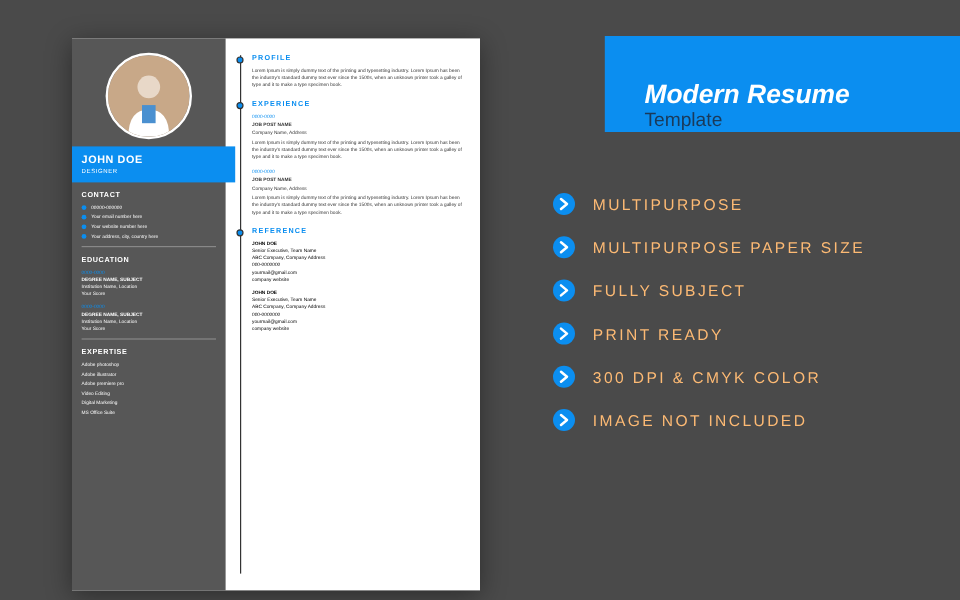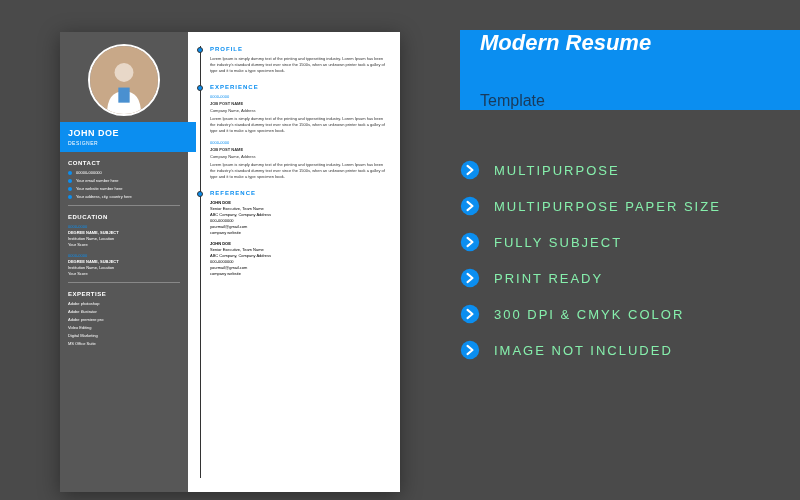--- a/index.html
+++ b/index.html
@@ -1,23 +1,23 @@
 <!DOCTYPE html>
 <html><head>
 <meta charset="utf-8">
 <style>
 *{margin:0;padding:0;box-sizing:border-box;font-family:Arial,sans-serif}
 body{background:#4a4a4a;width:800px;height:500px;overflow:hidden;position:relative}
-.promo-banner{position:absolute;right:0;top:30px;width:340px;height:80px;background:#0b8ef0;display:flex;flex-direction:column;justify-content:space-between;padding-left:20px}
+.promo-banner{position:absolute;right:0;top:30px;width:296px;height:80px;background:#0b8ef0;display:flex;flex-direction:column;justify-content:flex-end;padding-left:33px}
 .promo-banner .t1{color:#fff;font-size:22px;font-weight:bold;font-style:italic}
 .promo-banner .t2{color:#1a3a5a;font-size:16px}
 .features{position:absolute;right:30px;top:160px;width:310px}
 .feat-item{display:flex;align-items:center;margin-bottom:16px}
 .feat-item svg{width:20px;height:20px;margin-right:14px;flex-shrink:0}
-.feat-item span{color:#86efac;font-size:13px;letter-spacing:2px}
+.feat-item span{color:#fdba74;font-size:13px;letter-spacing:2px}
 .resume{position:absolute;left:60px;top:32px;width:340px;height:460px;background:#fff;display:flex;box-shadow:0 4px 20px rgba(0,0,0,0.4)}
 .sidebar{width:128px;background:#575757;position:relative;color:#fff}
 .avatar-wrap{position:absolute;top:12px;left:50%;transform:translateX(-50%);width:72px;height:72px;border-radius:50%;border:2px solid #fff;background:#888;overflow:hidden}
 .avatar-wrap svg{width:100%;height:100%}
 .name-block{position:absolute;top:90px;left:0;right:-8px;background:#0b8ef0;padding:6px 8px}
 .name-block .nm{font-size:9px;font-weight:bold;letter-spacing:0.5px}
 .name-block .role{font-size:5px;letter-spacing:0.5px;margin-top:2px}
 .sb-section{padding:0 8px}
 .sb-section.first{margin-top:128px}
 .sb-section .hdr{font-size:6px;font-weight:bold;letter-spacing:0.5px;margin-bottom:4px;margin-top:8px}

